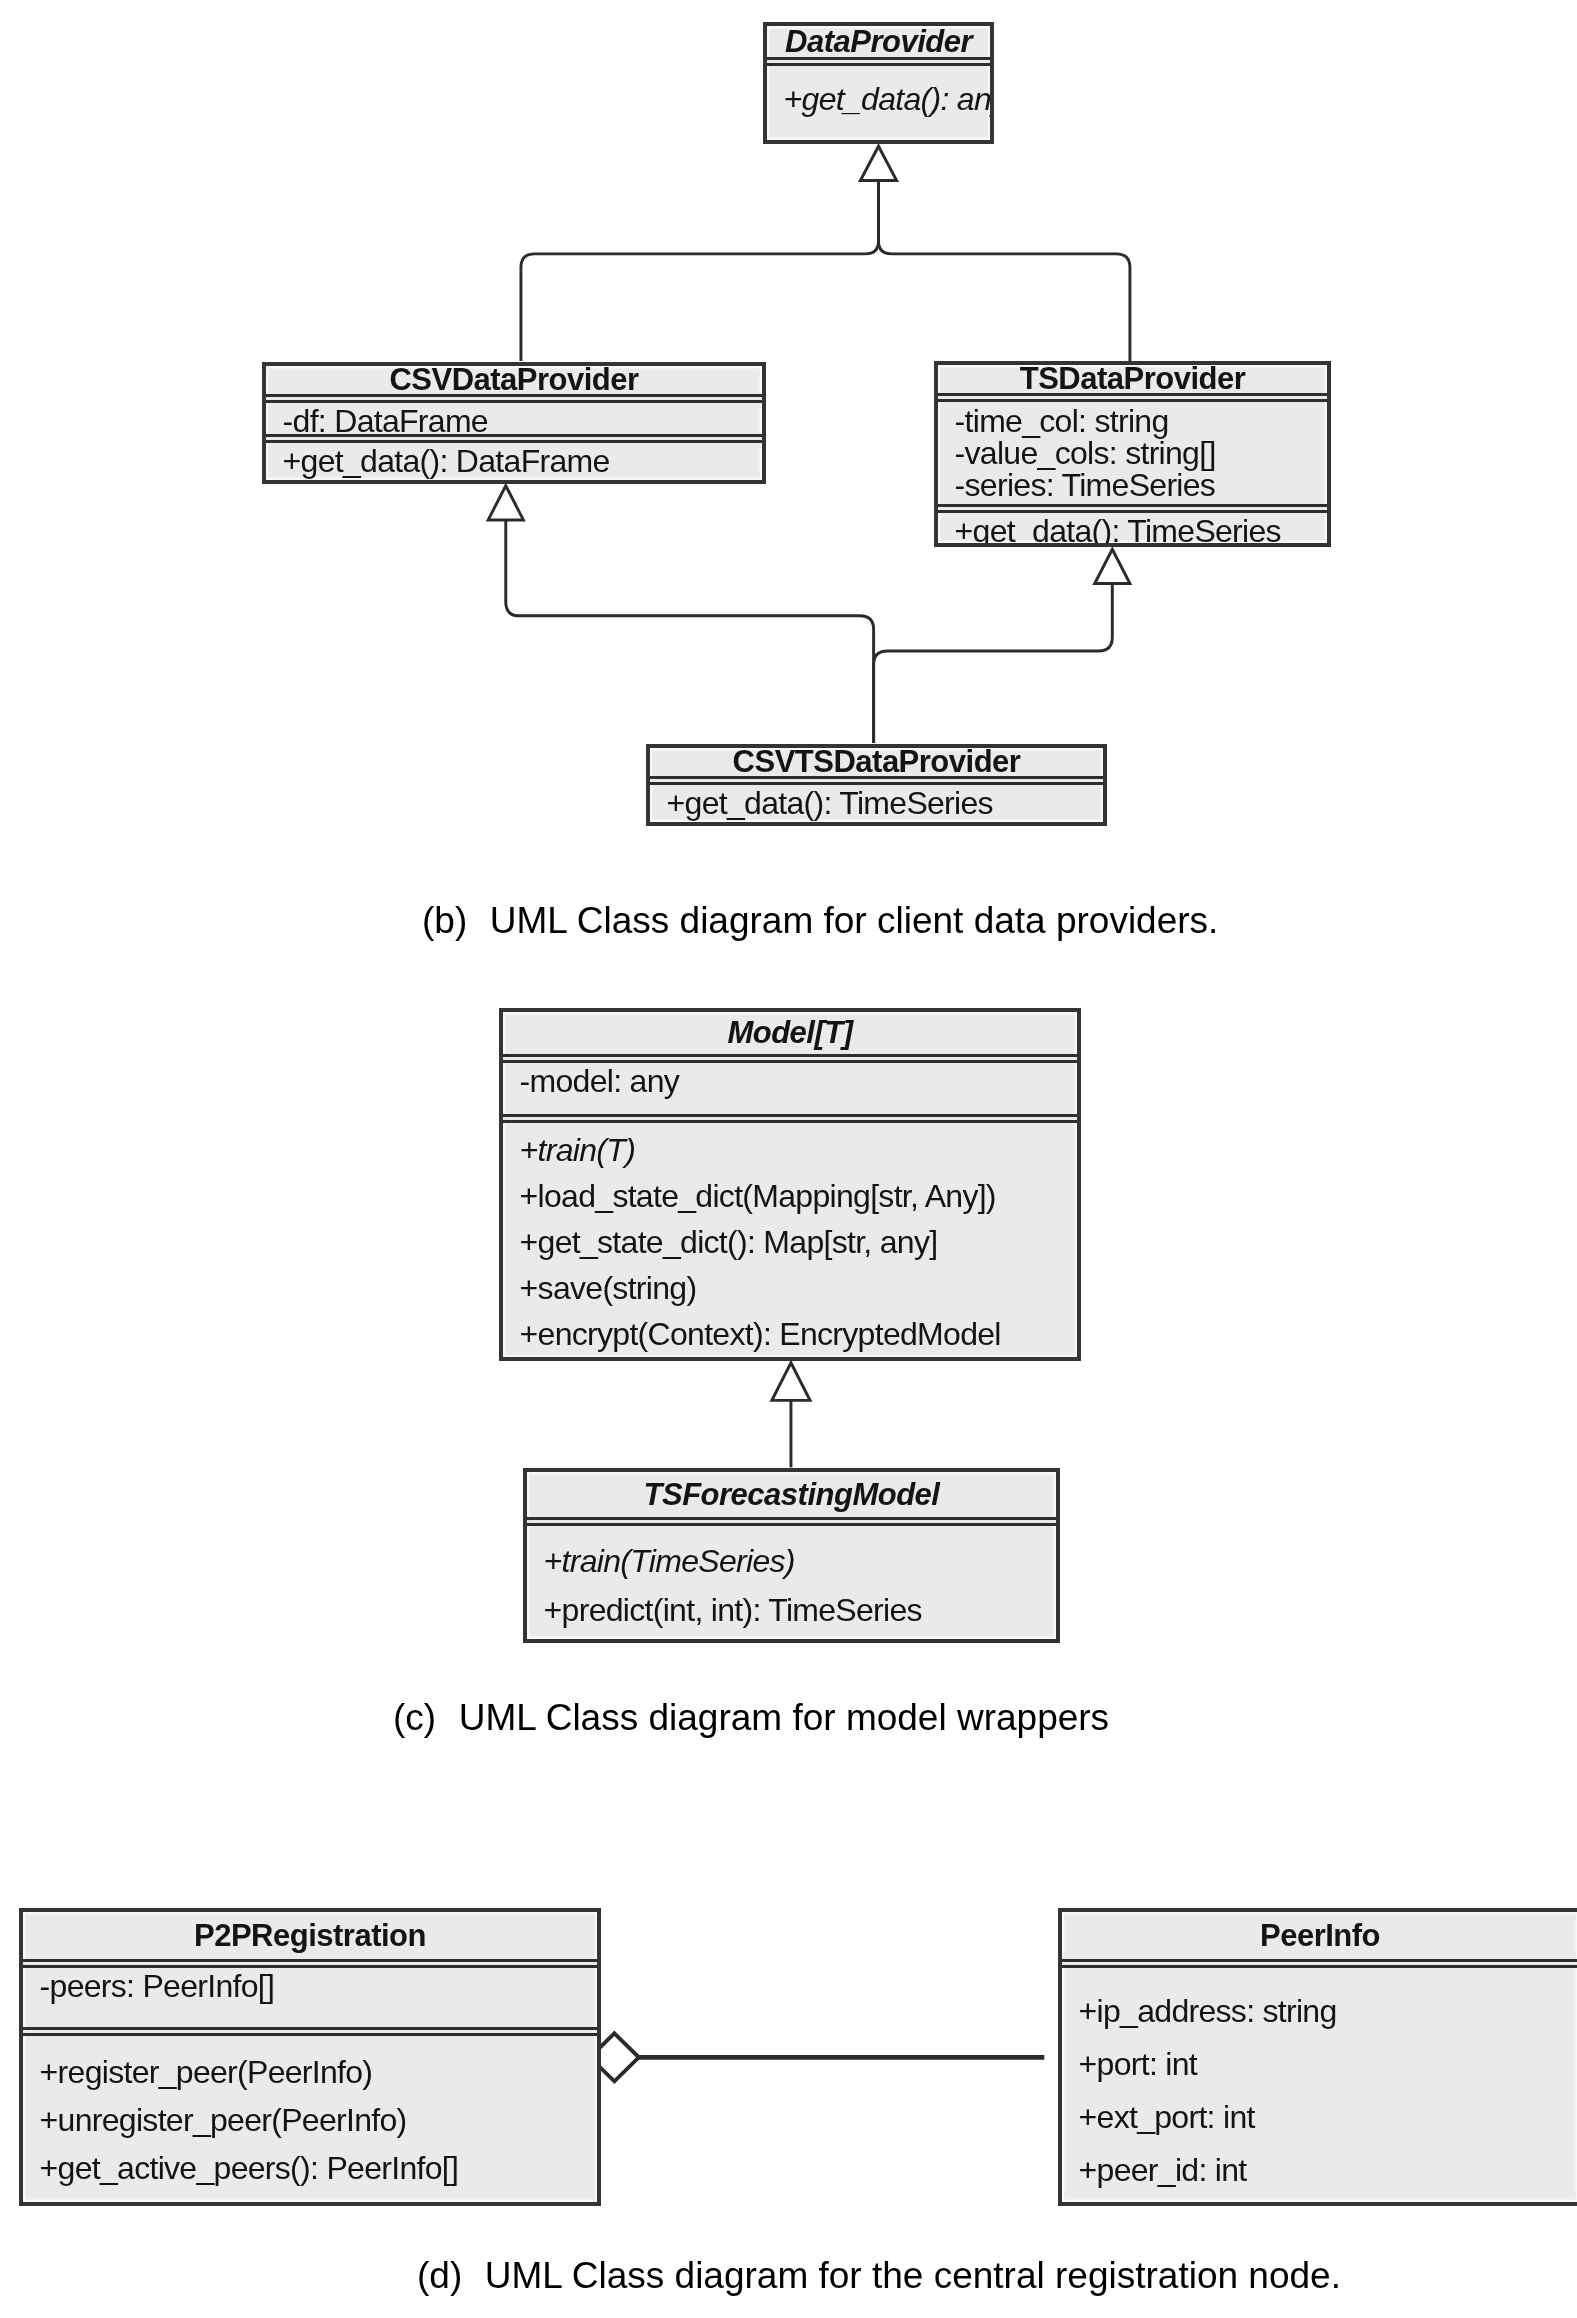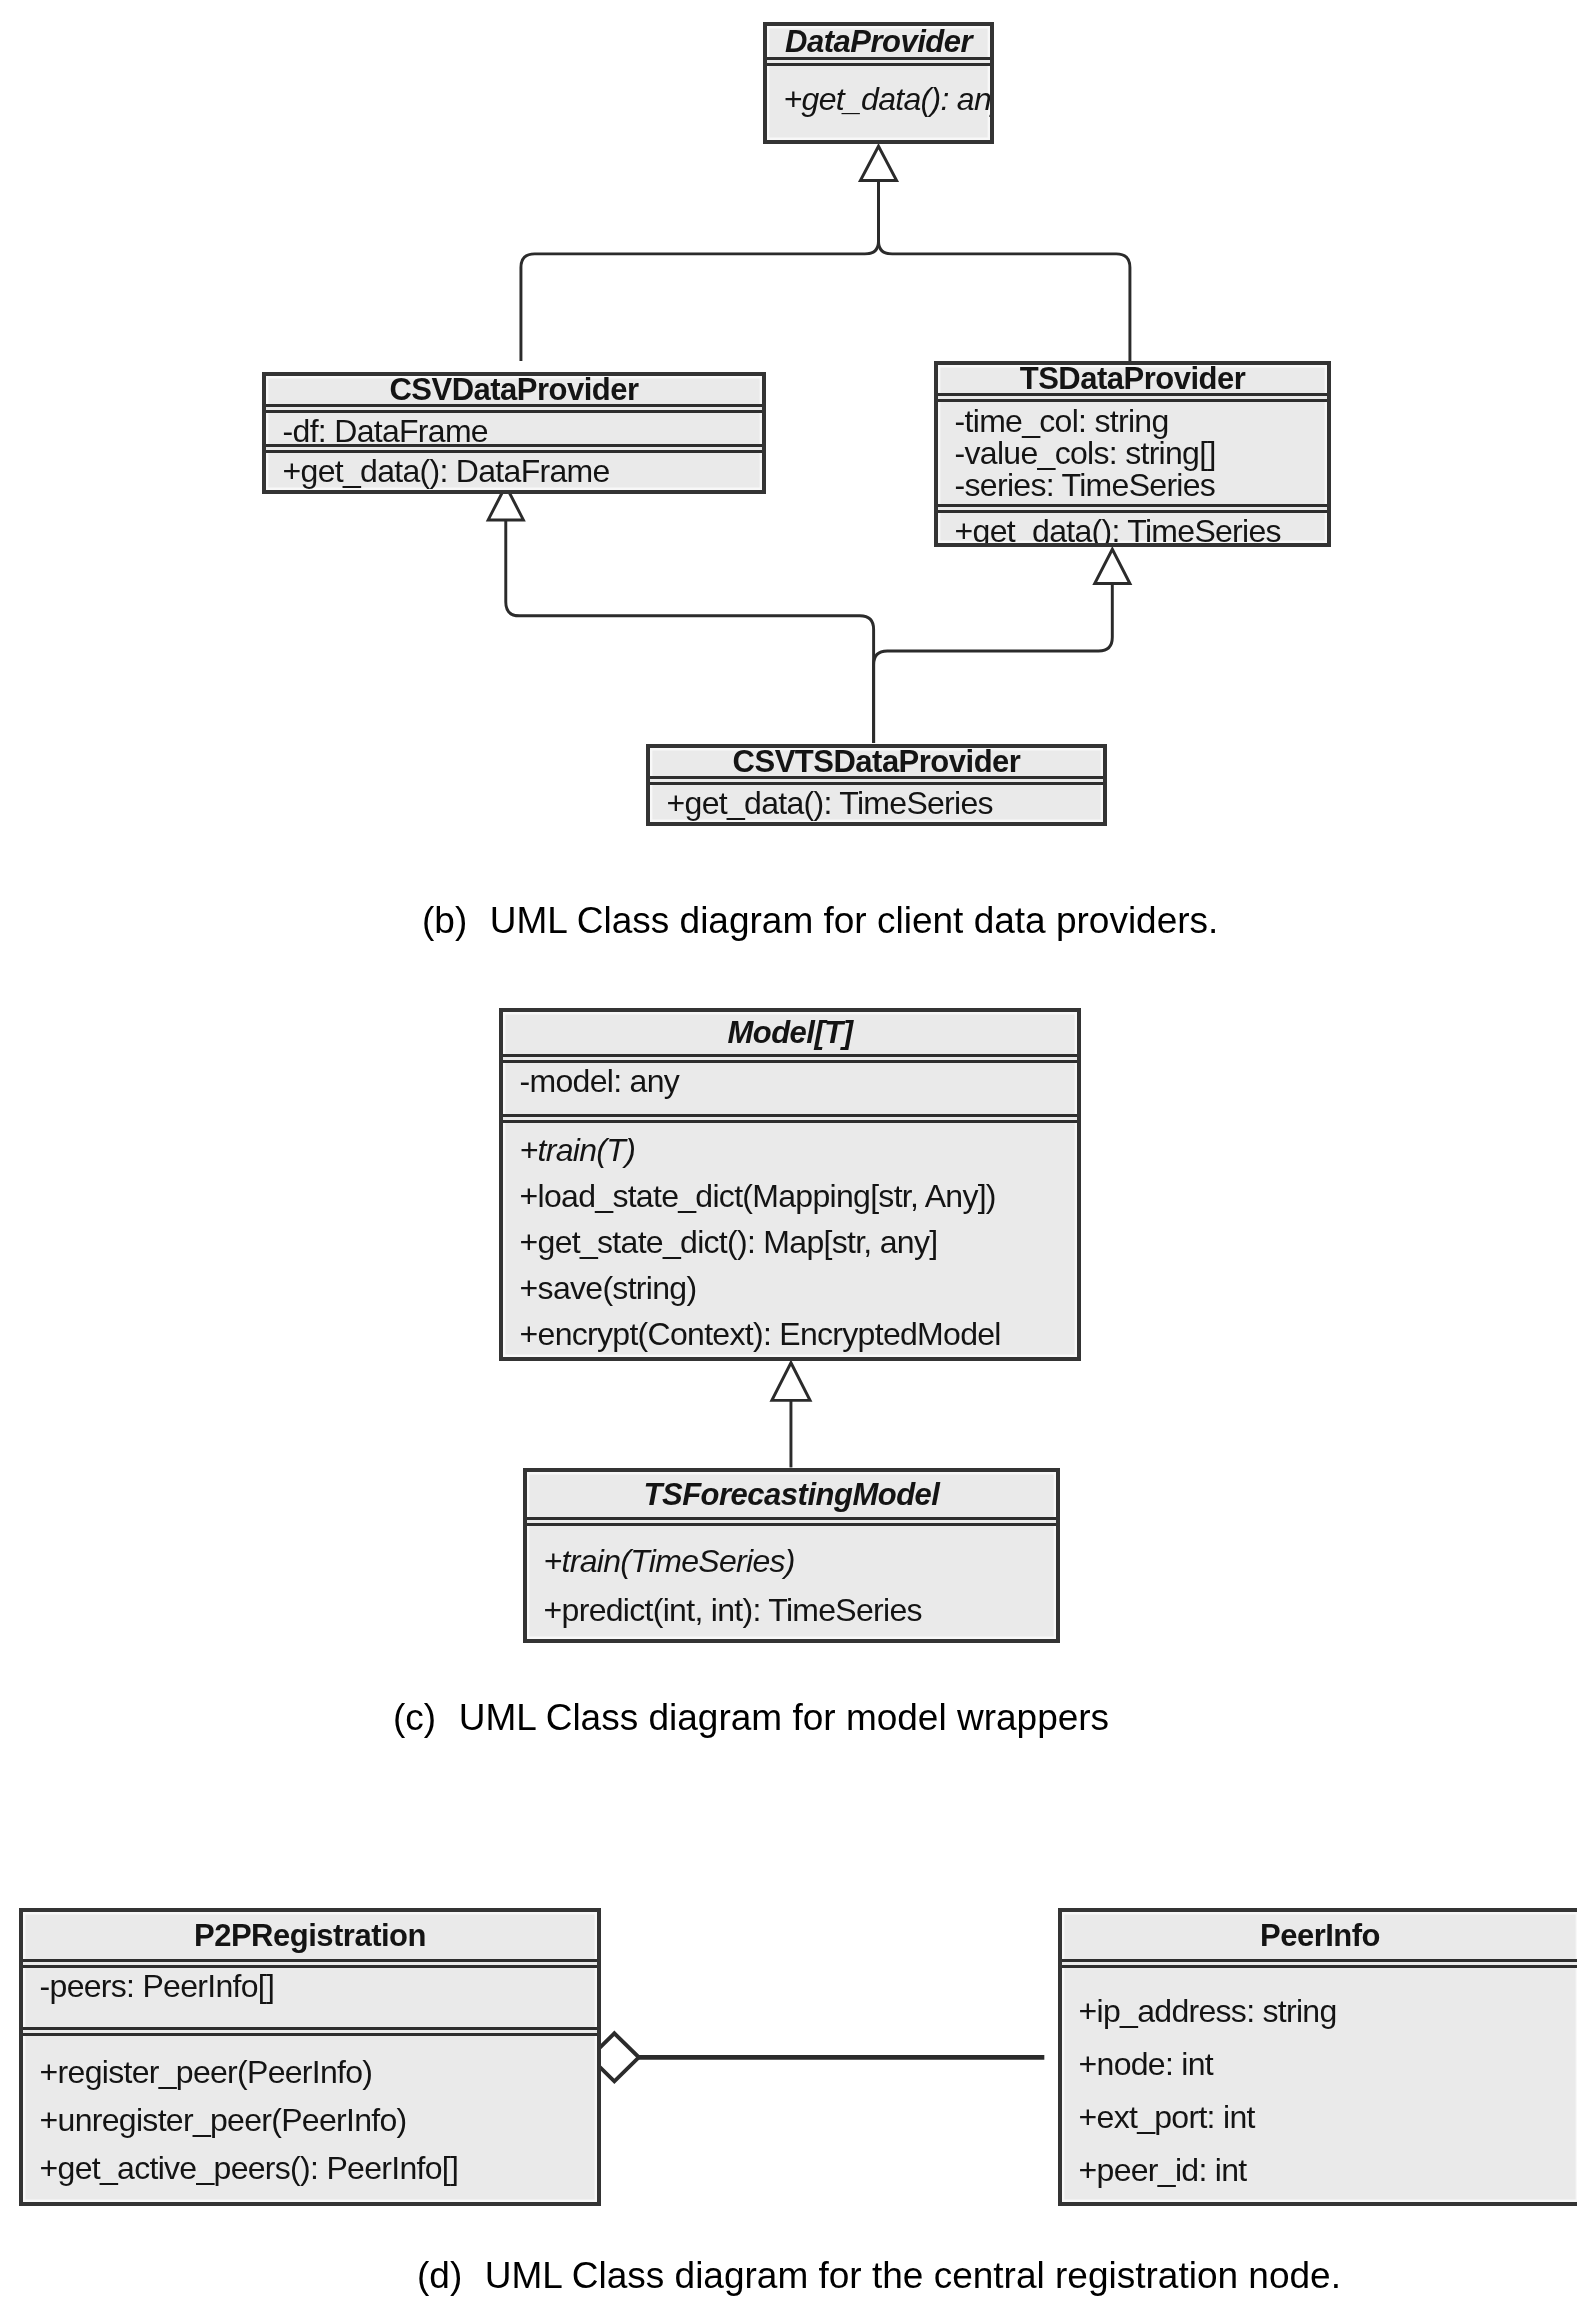--- a/index.html
+++ b/index.html
@@ -63,21 +63,21 @@
   </svg>
 
   <div class="uml-class" style="left:763px;top:22px;width:231px;height:122px">
     <div class="title italic" style="height:31px">DataProvider</div>
     <div class="sep"></div>
     <div class="comp" style="padding-top:12.7px;line-height:41px">
       <div class="member italic">+get_data(): any</div>
     </div>
   </div>
 
-  <div class="uml-class" style="left:262px;top:372px;width:504px;height:122px">
+  <div class="uml-class" style="left:262px;top:362px;width:504px;height:122px">
     <div class="title" style="height:28px">CSVDataProvider</div>
     <div class="sep"></div>
     <div class="comp center" style="flex:0 0 31px">
       <div class="member">-df: DataFrame</div>
     </div>
     <div class="sep"></div>
     <div class="comp center">
       <div class="member">+get_data(): DataFrame</div>
     </div>
   </div>
@@ -149,21 +149,21 @@
       <div class="member">+unregister_peer(PeerInfo)</div>
       <div class="member">+get_active_peers(): PeerInfo[]</div>
     </div>
   </div>
 
   <div class="uml-class" style="left:1058px;top:1908px;width:524px;height:298px">
     <div class="title" style="height:47px">PeerInfo</div>
     <div class="sep"></div>
     <div class="comp" style="padding-top:17.6px;line-height:53px">
       <div class="member">+ip_address: string</div>
-      <div class="member">+node: int</div>
+      <div class="member">+port: int</div>
       <div class="member">+ext_port: int</div>
       <div class="member">+peer_id: int</div>
     </div>
   </div>
 
   <div class="caption" style="left:417px;top:2255px;width:951px">
     <span>(d)</span><span class="cap-text">UML Class diagram for the central registration node.</span>
   </div>
 
 </div>

